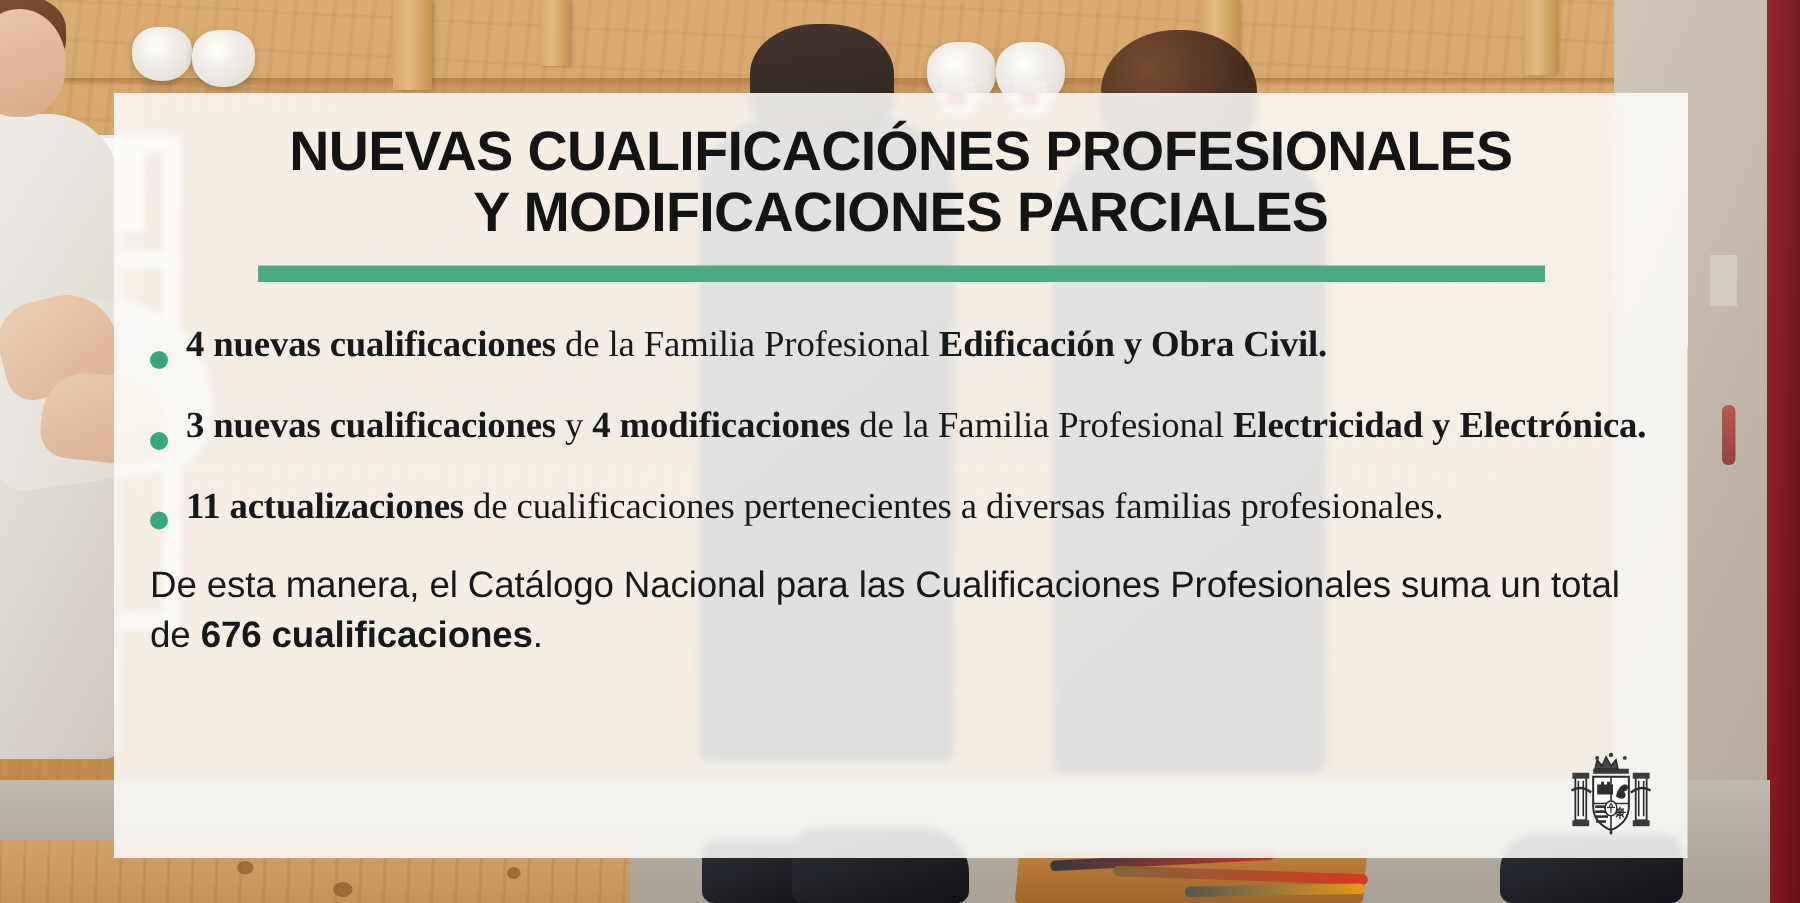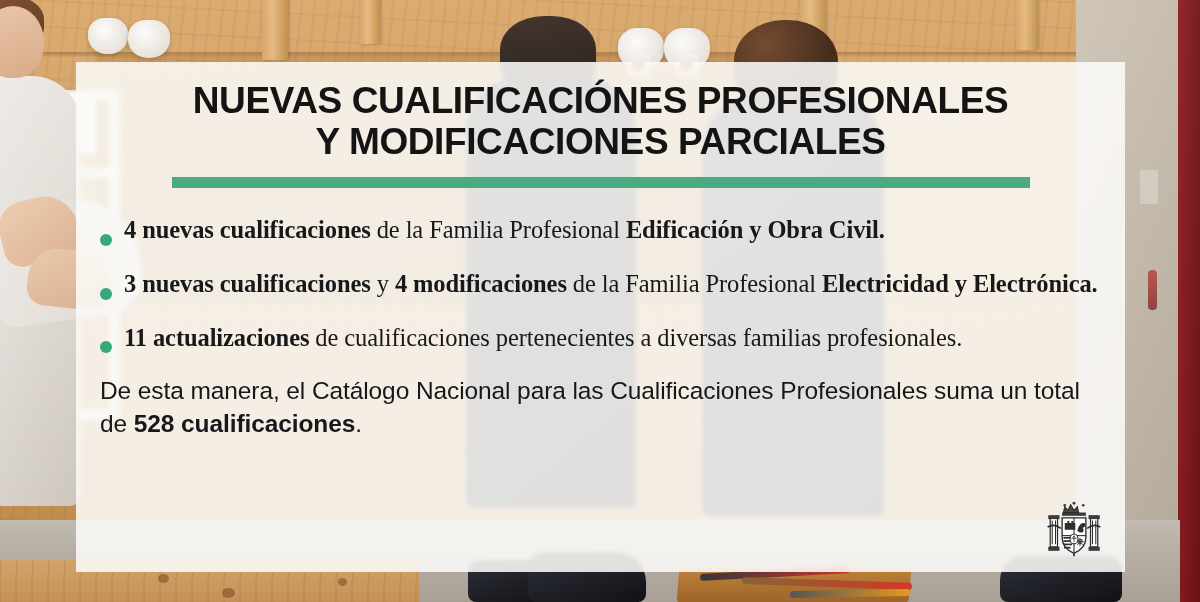--- a/index.html
+++ b/index.html
@@ -401,21 +401,21 @@
       <div class="bullet-row">
         <span class="bullet-dot" style="background: rgb(53, 169, 124);"></span>
         <span class="bullet-text"><b>3 nuevas cualificaciones</b><span> y </span><b>4 modificaciones</b><span> de la Familia Profesional </span><b>Electricidad y Electrónica.</b></span>
       </div>
       <div class="bullet-row">
         <span class="bullet-dot" style="background: rgb(53, 169, 124);"></span>
         <span class="bullet-text"><b>11 actualizaciones</b><span> de cualificaciones pertenecientes a diversas familias profesionales.</span></span>
       </div>
     </div>
 
-    <p class="closing"><span>De esta manera, el Catálogo Nacional para las Cualificaciones Profesionales suma un total de </span><b>528 cualificaciones</b><span>.</span></p>
+    <p class="closing"><span>De esta manera, el Catálogo Nacional para las Cualificaciones Profesionales suma un total de </span><b>676 cualificaciones</b><span>.</span></p>
 
     <div class="footer">
       <div class="crest">
         <svg viewBox="0 0 100 100" aria-hidden="true">
           <g fill="none" stroke="#2b2b2b" stroke-width="1.6">
 
             <path d="M32 22 h36 v5 h-36 z" fill="#3a3a3a" stroke="none"></path>
             <path d="M34 22 l2 -9 l5 6 l4 -9 l5 9 l5 -6 l2 9 z" fill="#4a4a4a" stroke="#2b2b2b"></path>
             <circle cx="36" cy="11" r="2" fill="#3a3a3a" stroke="none"></circle>
             <circle cx="50" cy="8" r="2.2" fill="#3a3a3a" stroke="none"></circle>

